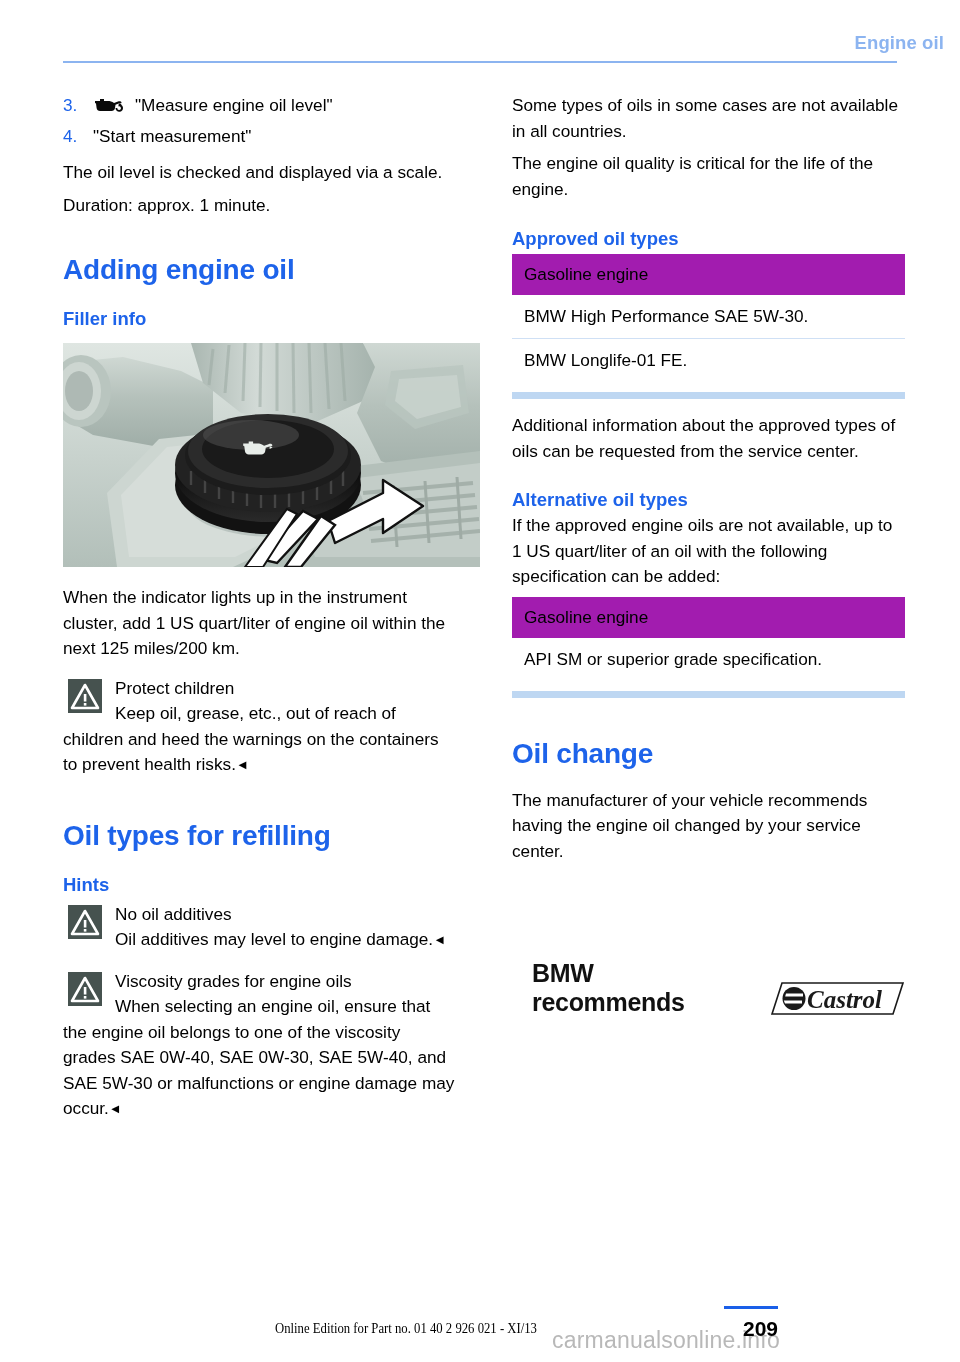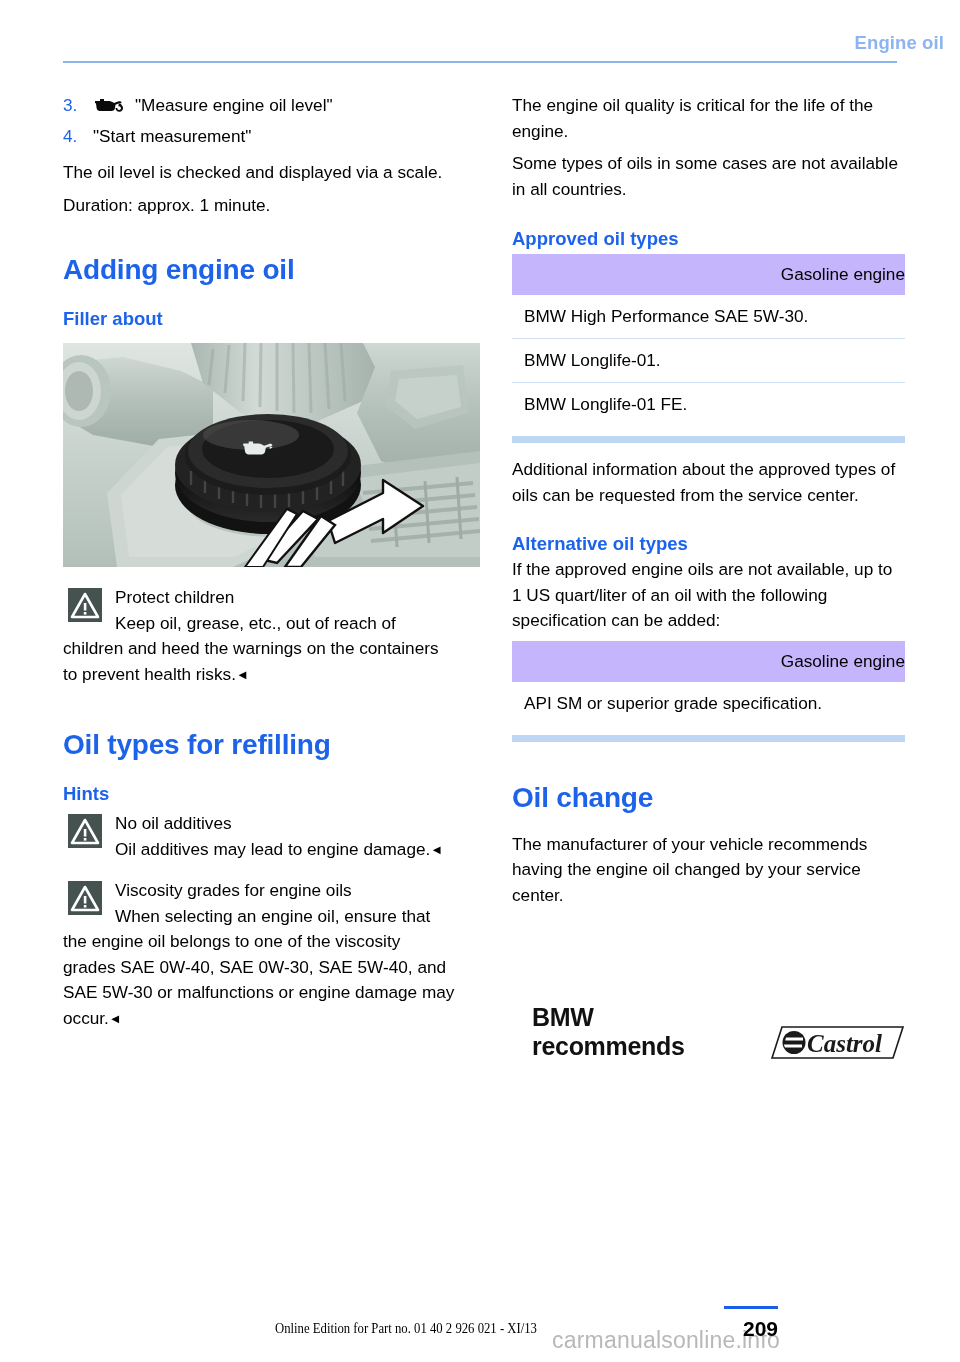--- a/index.html
+++ b/index.html
@@ -147,26 +147,26 @@
     background: #c8d2cd;
   }
 
   
   .spec-table {
     width: 100%;
     border-collapse: collapse;
     margin: 4px 0 10px 0;
   }
   .spec-table th {
-    background: #c4b5fd;
-    text-align: right;
+    background: #a21caf;
+    text-align: left;
     font-weight: normal;
     font-size: 17.2px;
     line-height: 25px;
-    padding: 8px 0 8px 12px;
+    padding: 8px 16px 8px 12px;
     color: #000;
   }
   .spec-table td {
     background: #ffffff;
     text-align: left;
     font-size: 17.2px;
     line-height: 25px;
     padding: 9px 0 9px 12px;
     border-bottom: 1.5px solid #cfe0f5;
     color: #000;
@@ -272,21 +272,21 @@
 
   <div class="step-row">
     <span class="step-num">4.</span>
     <span class="step-label">"Start measurement"</span>
   </div>
 
   <p class="body-text" style="margin-top:11px;">The oil level is checked and displayed via a scale.</p>
   <p class="body-text">Duration: approx. 1 minute.</p>
 
   <h1 class="h-major">Adding engine oil</h1>
-  <h2 class="h-minor" style="margin-top:0;margin-bottom:13px;">Filler about</h2>
+  <h2 class="h-minor" style="margin-top:0;margin-bottom:13px;">Filler info</h2>
 
   <div class="figure">
     <svg width="417" height="224" viewBox="0 0 417 224" aria-hidden="true">
       <defs>
         <linearGradient id="gMetalA" x1="0" y1="0" x2="0" y2="1">
           <stop offset="0" stop-color="#cfd8d3"></stop>
           <stop offset="0.45" stop-color="#b5c1bb"></stop>
           <stop offset="1" stop-color="#9fada7"></stop>
         </linearGradient>
         <linearGradient id="gMetalB" x1="0" y1="0" x2="1" y2="0">
@@ -383,20 +383,21 @@
 
       <g>
         <path d="M265 178 L320 150 L320 137 L360 163 L320 190 L320 176 L272 200 Z" fill="#ffffff" stroke="#111111" stroke-width="2.4" stroke-linejoin="round"></path>
         <path d="M197 216 L240 168 L255 176 L214 220 Z" fill="#ffffff" stroke="#111111" stroke-width="2.4"></path>
         <path d="M222 224 L258 173 L272 182 L238 224 Z" fill="#ffffff" stroke="#111111" stroke-width="2.4"></path>
         <path d="M182 224 L224 166 L234 171 L200 224 Z" fill="#ffffff" stroke="#111111" stroke-width="2"></path>
       </g>
     </svg>
   </div>
 
+  <p class="body-text">When the indicator lights up in the instrument cluster, add 1 US quart/liter of engine oil within the next 125 miles/200 km.</p>
 
   <div class="warn-block">
     <span class="warn-icon">
       <svg width="34" height="34" viewBox="0 0 34 34" aria-hidden="true">
         <rect x="0" y="0" width="34" height="34" fill="#46524f"></rect>
         <path d="M17 6 L30 29 L4 29 Z" fill="none" stroke="#ffffff" stroke-width="2.6" stroke-linejoin="round"></path>
         <rect x="15.8" y="15" width="2.6" height="7.5" fill="#ffffff"></rect>
         <rect x="15.8" y="24" width="2.6" height="2.6" fill="#ffffff"></rect>
       </svg>
     </span>
@@ -410,57 +411,54 @@
   <div class="warn-block" style="margin-top:6px;">
     <span class="warn-icon">
       <svg width="34" height="34" viewBox="0 0 34 34" aria-hidden="true">
         <rect x="0" y="0" width="34" height="34" fill="#46524f"></rect>
         <path d="M17 6 L30 29 L4 29 Z" fill="none" stroke="#ffffff" stroke-width="2.6" stroke-linejoin="round"></path>
         <rect x="15.8" y="15" width="2.6" height="7.5" fill="#ffffff"></rect>
         <rect x="15.8" y="24" width="2.6" height="2.6" fill="#ffffff"></rect>
       </svg>
     </span>
     <span class="warn-title">No oil additives</span><br>
-    <span class="warn-body">Oil additives may lead to engine damage.</span><span class="endmark">◄</span>
+    <span class="warn-body">Oil additives may level to engine damage.</span><span class="endmark">◄</span>
   </div>
 
   <div class="warn-block" style="margin-top:16px;">
     <span class="warn-icon">
       <svg width="34" height="34" viewBox="0 0 34 34" aria-hidden="true">
         <rect x="0" y="0" width="34" height="34" fill="#46524f"></rect>
         <path d="M17 6 L30 29 L4 29 Z" fill="none" stroke="#ffffff" stroke-width="2.6" stroke-linejoin="round"></path>
         <rect x="15.8" y="15" width="2.6" height="7.5" fill="#ffffff"></rect>
         <rect x="15.8" y="24" width="2.6" height="2.6" fill="#ffffff"></rect>
       </svg>
     </span>
     <span class="warn-title">Viscosity grades for engine oils</span><br>
     <span class="warn-body">When selecting an engine oil, ensure that the engine oil belongs to one of the viscosity grades SAE 0W-40, SAE 0W-30, SAE 5W-40, and SAE 5W-30 or malfunctions or engine damage may occur.</span><span class="endmark">◄</span>
   </div>
 
 </div>
 
 <div class="col col-right">
 
+  <p class="body-text">Some types of oils in some cases are not available in all countries.</p>
   <p class="body-text">The engine oil quality is critical for the life of the engine.</p>
-  <p class="body-text">Some types of oils in some cases are not available in all countries.</p>
 
   <h2 class="h-minor" style="margin-top:26px;margin-bottom:4px;">Approved oil types</h2>
 
   <table class="spec-table">
     <thead>
       <tr>
         <th>Gasoline engine</th>
       </tr>
     </thead>
     <tbody>
       <tr>
         <td>BMW High Performance SAE 5W-30.</td>
-      </tr>
-      <tr>
-        <td>BMW Longlife-01.</td>
       </tr>
       <tr>
         <td>BMW Longlife-01 FE.</td>
       </tr>
     </tbody>
   </table>
   <div class="table-foot-bar"></div>
 
   <p class="body-text" style="margin-top:14px;">Additional information about the approved types of oils can be requested from the service center.</p>
 

